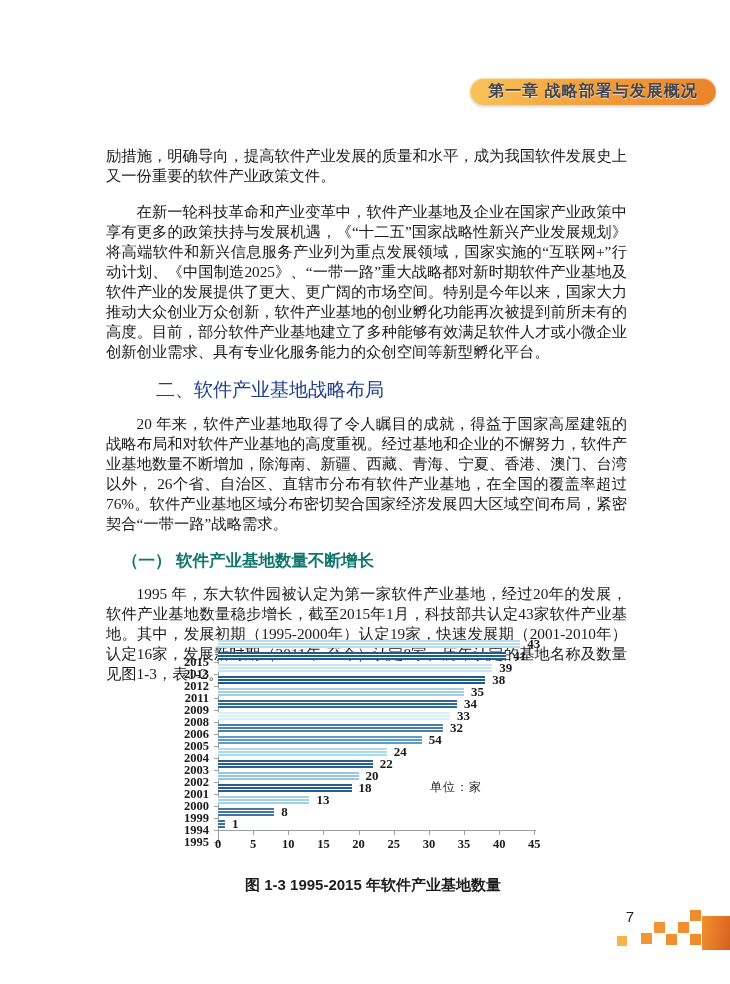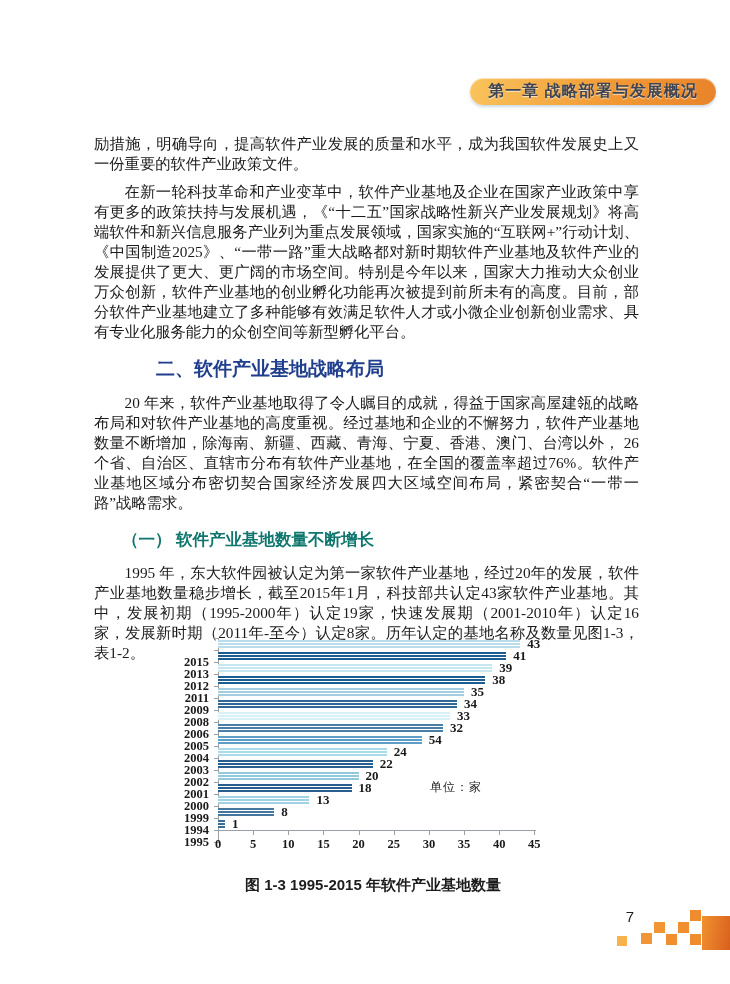--- a/index.html
+++ b/index.html
@@ -17,28 +17,28 @@
     display:flex; align-items:center; justify-content:center;
     font-family:"Liberation Sans", sans-serif; font-weight:bold; font-size:16px;
     color:#3f4450; text-shadow:0 1px 1px rgba(255,255,255,.75); letter-spacing:1px;
   }
 
   
   .text-block {
     position:absolute; left:90px; top:130px; width:553px;
     font-size:15.3px; line-height:20px; text-align:justify;
   }
-  .text-block p { margin:4px; }
+  .text-block p { margin:16px; }
   .indent { text-indent:2em; }
   .p2 { margin-top:8px !important; }
   .p3 { margin-top:12px !important; }
   .p4 { margin-top:13px !important; }
   h2.section {
     margin:15px 0 12px 66px; font-family:"Liberation Sans",sans-serif;
-    font-size:19px; color:#1f3e8c; font-weight:bold; line-height:24px;
+    font-size:19px; color:#1f3e8c; font-weight:normal; line-height:24px;
   }
   h3.sub {
     margin:16px 0 13px 32px; font-family:"Liberation Sans",sans-serif;
     font-size:16.5px; color:#0f766e; font-weight:bold; line-height:21px;
   }
 
   
   .figure { position:absolute; left:0; top:636px; width:730px; height:290px; }
   .chart { position:relative; margin-left:156px; width:520px; }
   .chart-rows { position:relative; padding-top:2px; }

